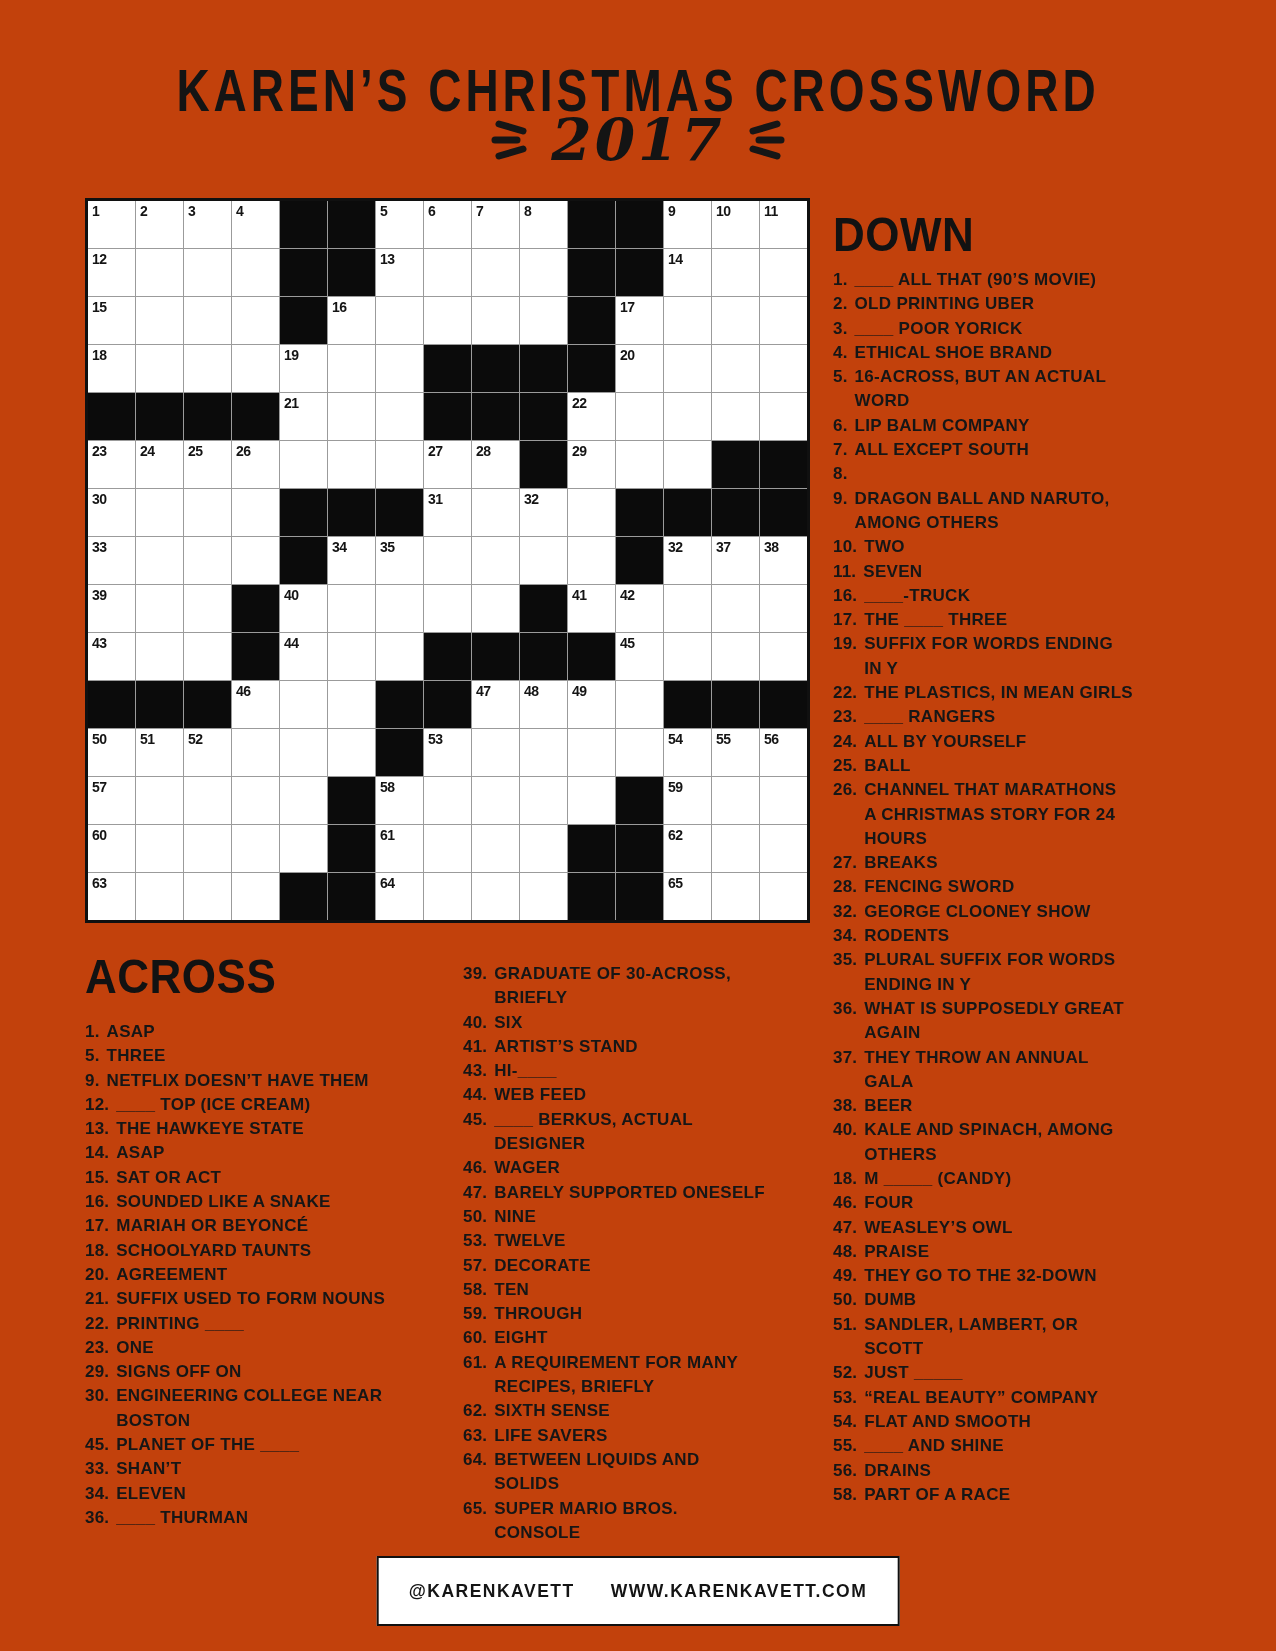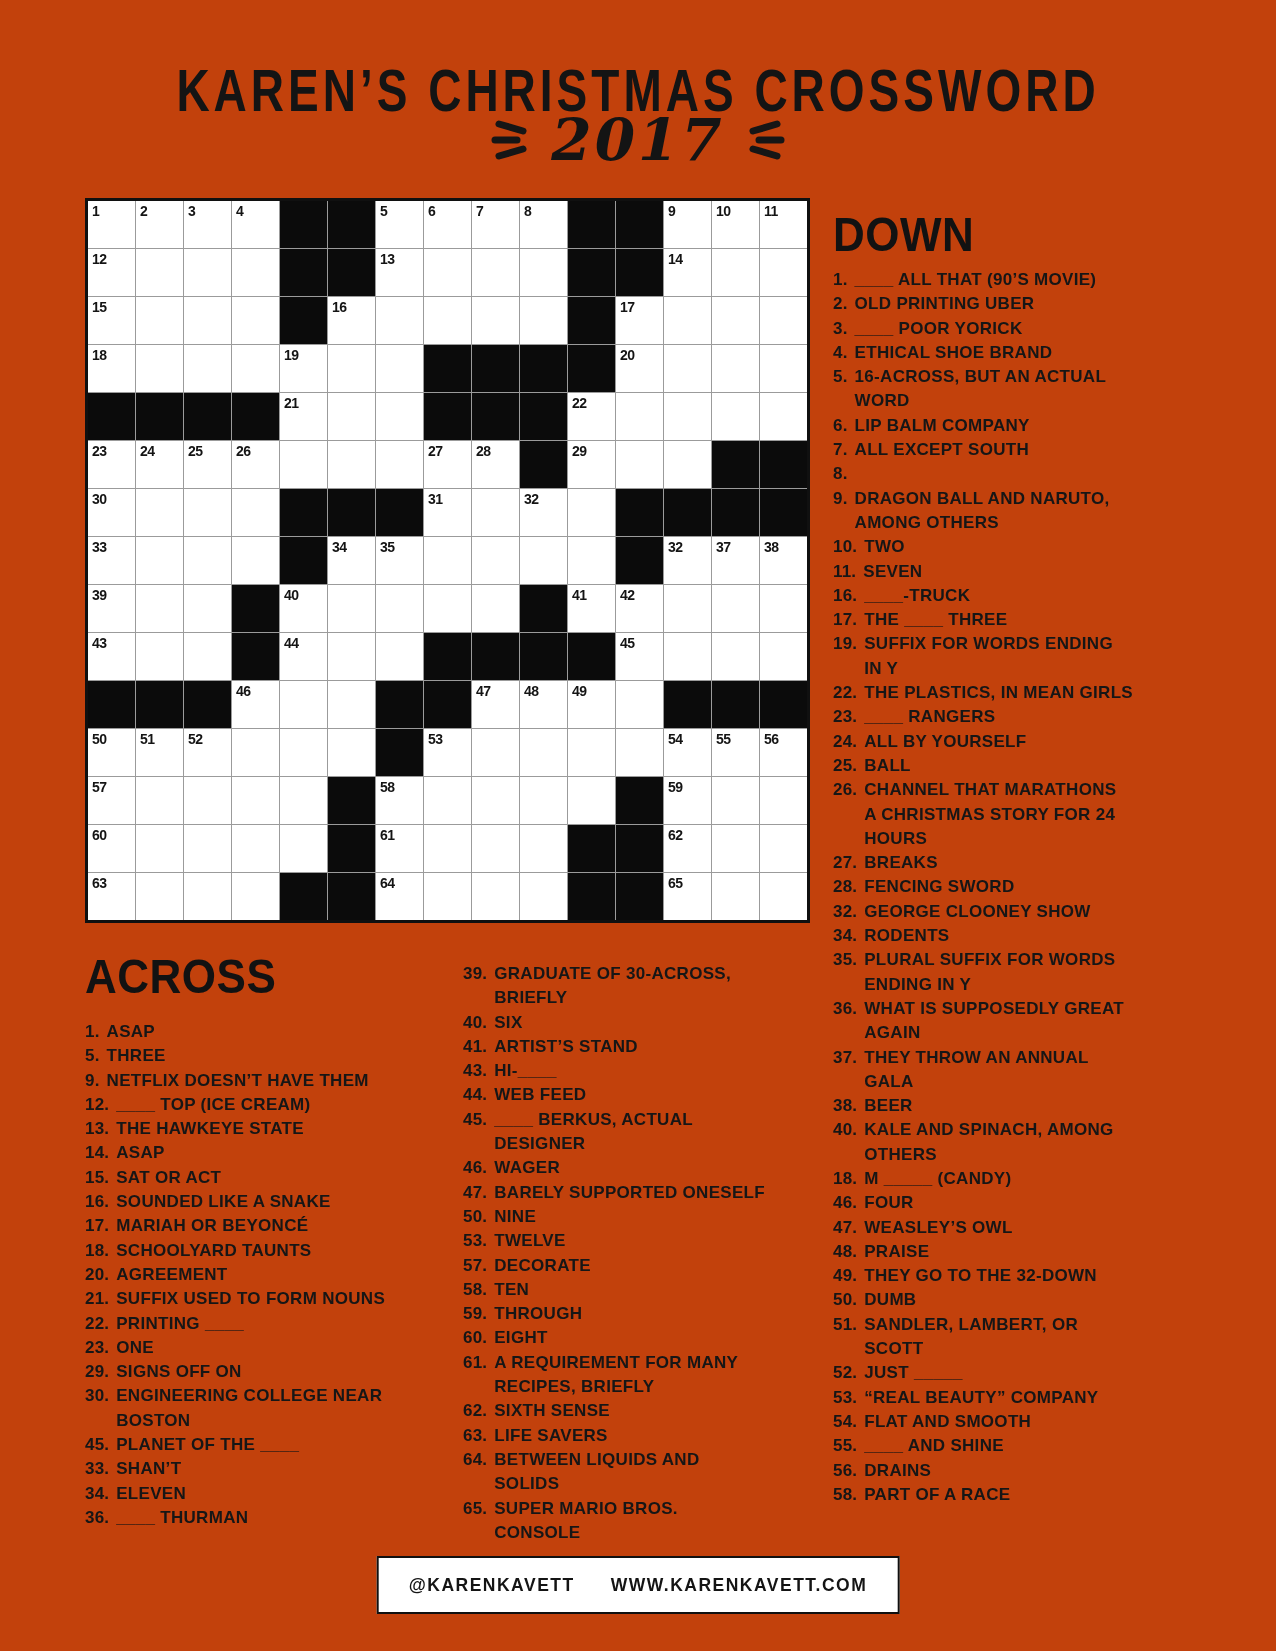--- a/index.html
+++ b/index.html
@@ -36,21 +36,21 @@
   .clues.a1{left:85px;top:1020px;width:372px;}
   .clues.a2{left:463px;top:962px;width:368px;}
   .clues.dn{left:833px;top:268px;width:392px;}
   .clue{display:flex;align-items:flex-start;font-size:17px;font-weight:700;
         line-height:24.3px;color:#161616;}
   .clue .n{margin-right:7px;white-space:nowrap;letter-spacing:0.2px;}
   .clue .t{white-space:pre-line;letter-spacing:0.3px;}
 
   
   .footer{position:absolute;top:1556px;left:50%;transform:translateX(-50%);
-          height:58px;min-width:452px;box-sizing:border-box;padding:0 30px;
+          height:70px;min-width:452px;box-sizing:border-box;padding:0 30px;
           border:2.5px solid #101010;display:flex;align-items:center;
           justify-content:center;gap:36px;background:#fff;}
   .footer span{font-size:17.5px;font-weight:700;letter-spacing:1.5px;color:#141414;
                white-space:nowrap;}
 </style>
 </head>
 <body>
 
 <div class="page">
 

